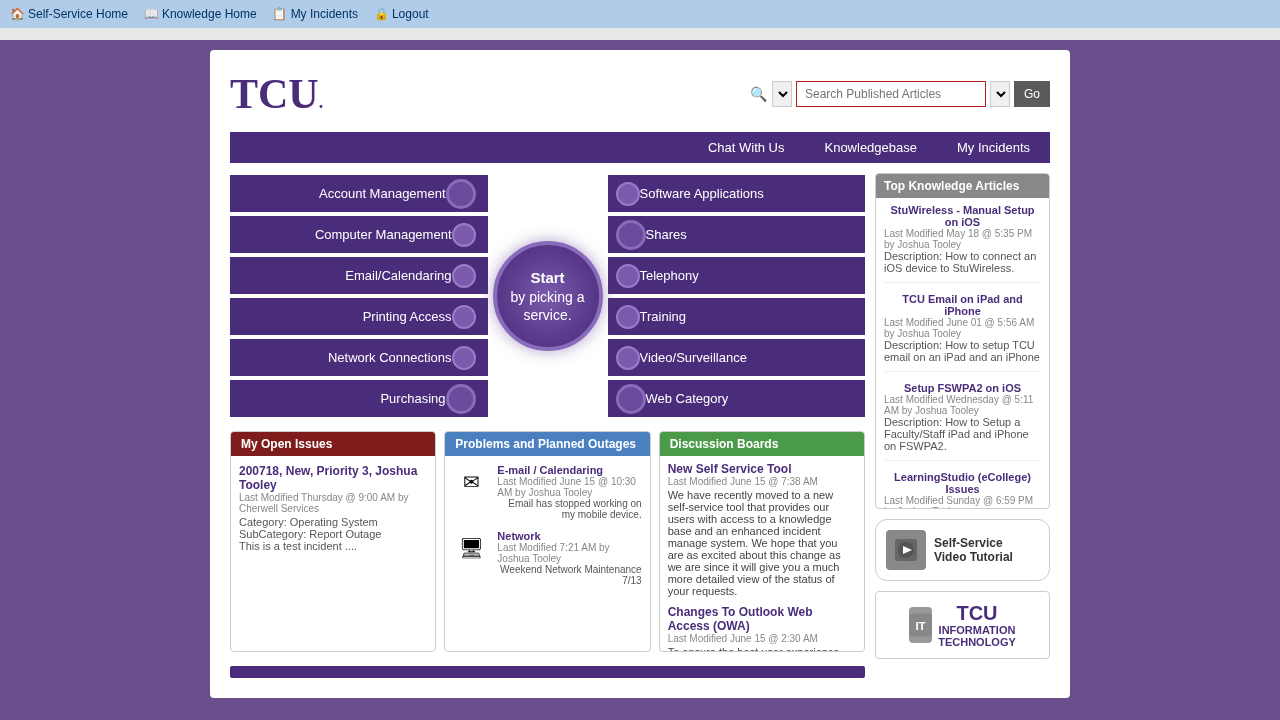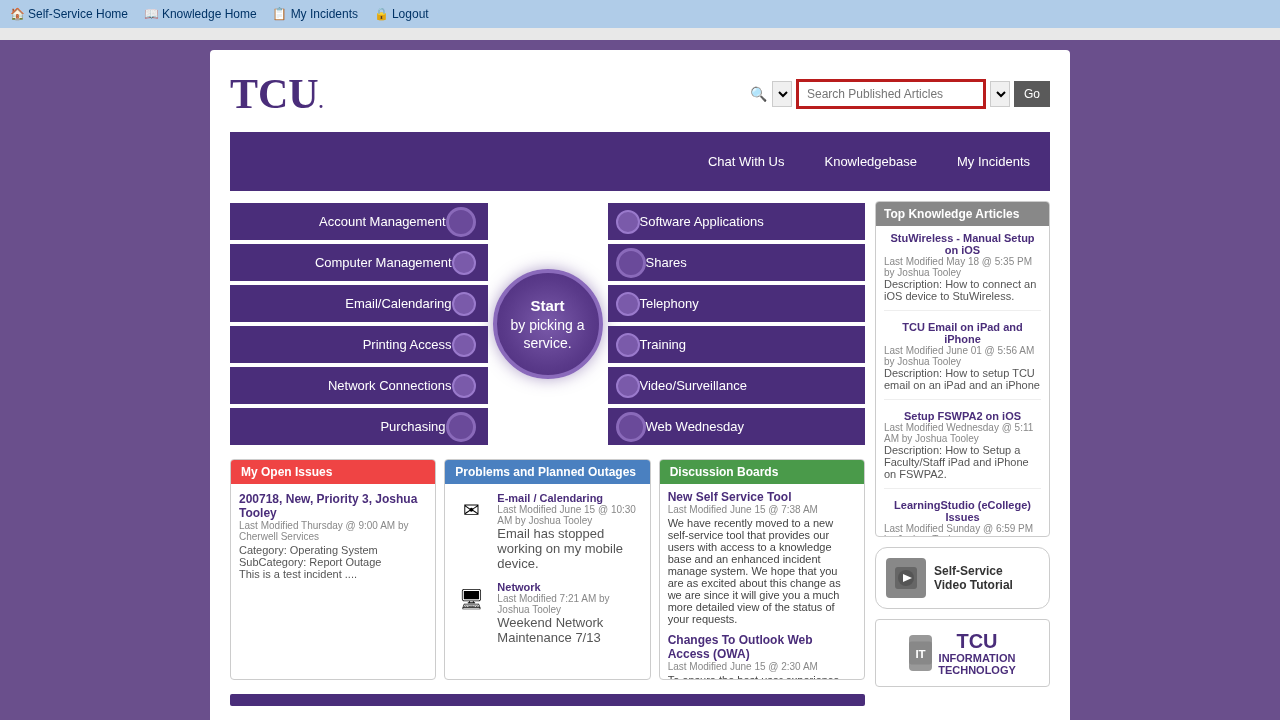--- a/index.html
+++ b/index.html
@@ -61,21 +61,21 @@
     .tcu-logo span.dot {
       font-size: 18px;
     }
 
     .search-area {
       display: flex;
       align-items: center;
       gap: 4px;
     }
     .search-input {
-      border: 3px solid #b91c1c;
+      border: 1px solid #b91c1c;
       padding: 12px 8px;
       font-size: 12px;
       width: 190px;
       height: 26px;
     }
     .search-dropdown {
       border: 1px solid #ccc;
       height: 26px;
       font-size: 11px;
       width: 20px;
@@ -96,21 +96,21 @@
     .nav-bar {
       background: #4a2d7a;
       display: flex;
       justify-content: flex-end;
       padding: 0;
       margin-bottom: 10px;
     }
     .nav-bar a {
       color: white;
       text-decoration: none;
-      padding: 22px 20px;
+      padding: 8px 20px;
       font-size: 13px;
       display: block;
     }
 
     
     .service-grid {
       display: flex;
       gap: 0;
       margin-bottom: 12px;
     }
@@ -206,21 +206,21 @@
       border-radius: 4px;
       overflow: hidden;
       flex: 1;
     }
     .panel-header {
       padding: 5px 10px;
       font-size: 12px;
       font-weight: bold;
       color: white;
     }
-    .panel-header-orange { background: #ef4444; }
+    .panel-header-orange { background: #7f1d1d; }
     .panel-header-blue { background: #4a80c0; }
     .panel-header-green { background: #4a9a4a; }
 
     .panel-content {
       padding: 8px;
       min-height: 180px;
       font-size: 11px;
     }
 
     
@@ -261,21 +261,22 @@
       font-weight: bold;
       font-size: 11px;
       cursor: pointer;
     }
     .problem-text .problem-meta {
       color: #888;
       font-size: 10px;
     }
     .problem-text .problem-desc {
       color: #555;
-      font-size: 13px;
+      font-size: 10px;
+      text-align: right;
     }
 
     
     .discussion-content {
       padding: 6px 8px;
       font-size: 11px;
       overflow-y: auto;
       max-height: 195px;
     }
     .disc-title {
@@ -520,21 +521,21 @@
           <button class="service-btn service-btn-right">
             <div class="btn-circle"></div>
             <span>Training</span>
           </button>
           <button class="service-btn service-btn-right">
             <div class="btn-circle"></div>
             <span>Video/Surveillance</span>
           </button>
           <button class="service-btn service-btn-right">
             <div class="btn-circle-large"></div>
-            <span>Web Wednesday</span>
+            <span>Web Category</span>
           </button>
         </div>
       </div>
 
       <div class="bottom-panels">
 
         <div class="panel">
           <div class="panel-header panel-header-orange">My Open Issues</div>
           <div class="panel-content">
             <div class="issue-title">200718, New, Priority 3, Joshua Tooley</div>

